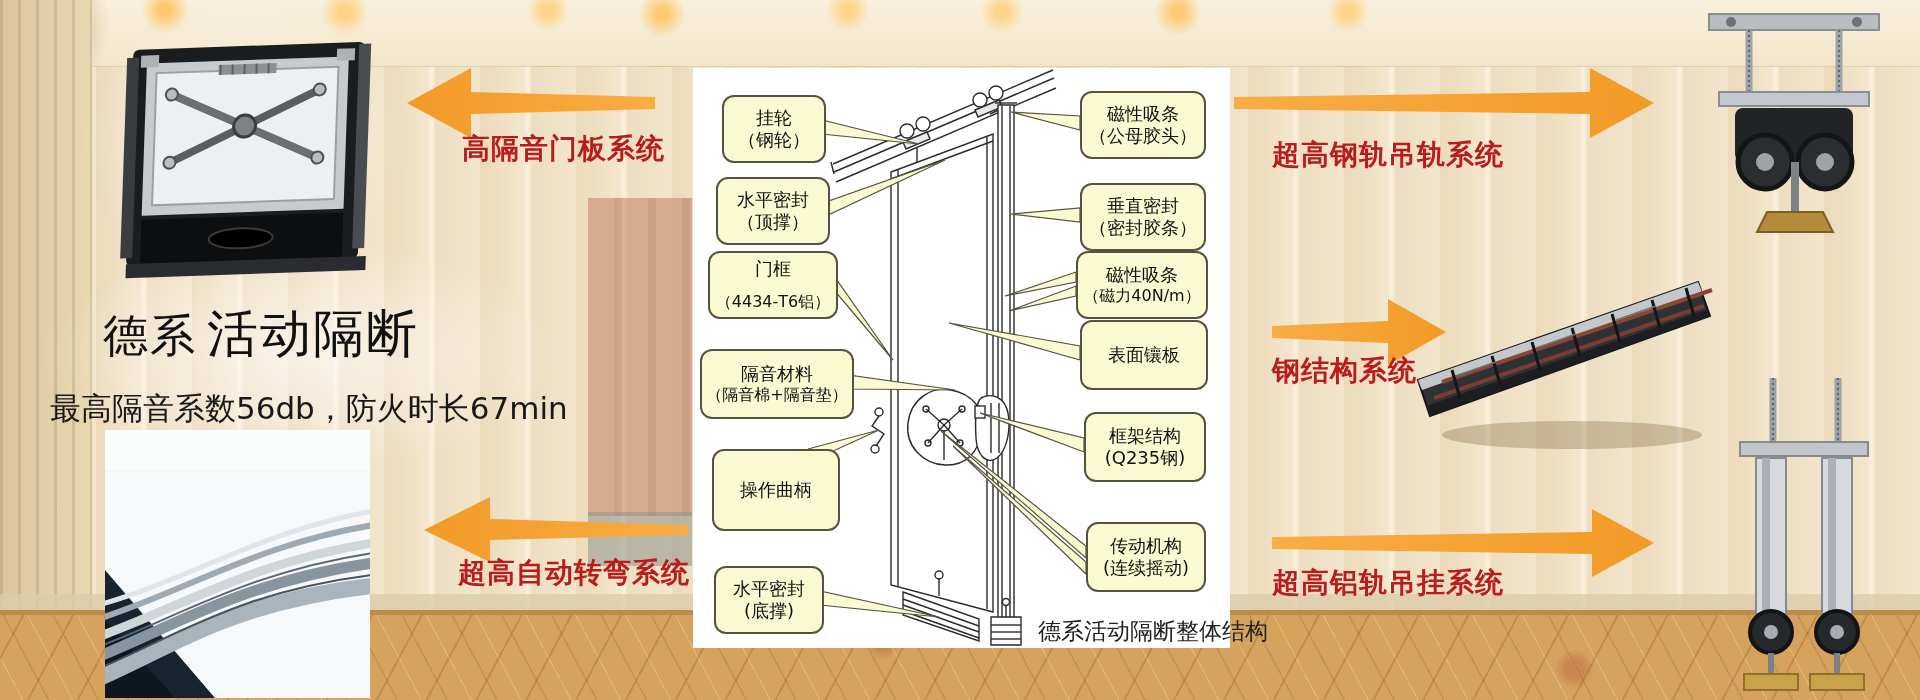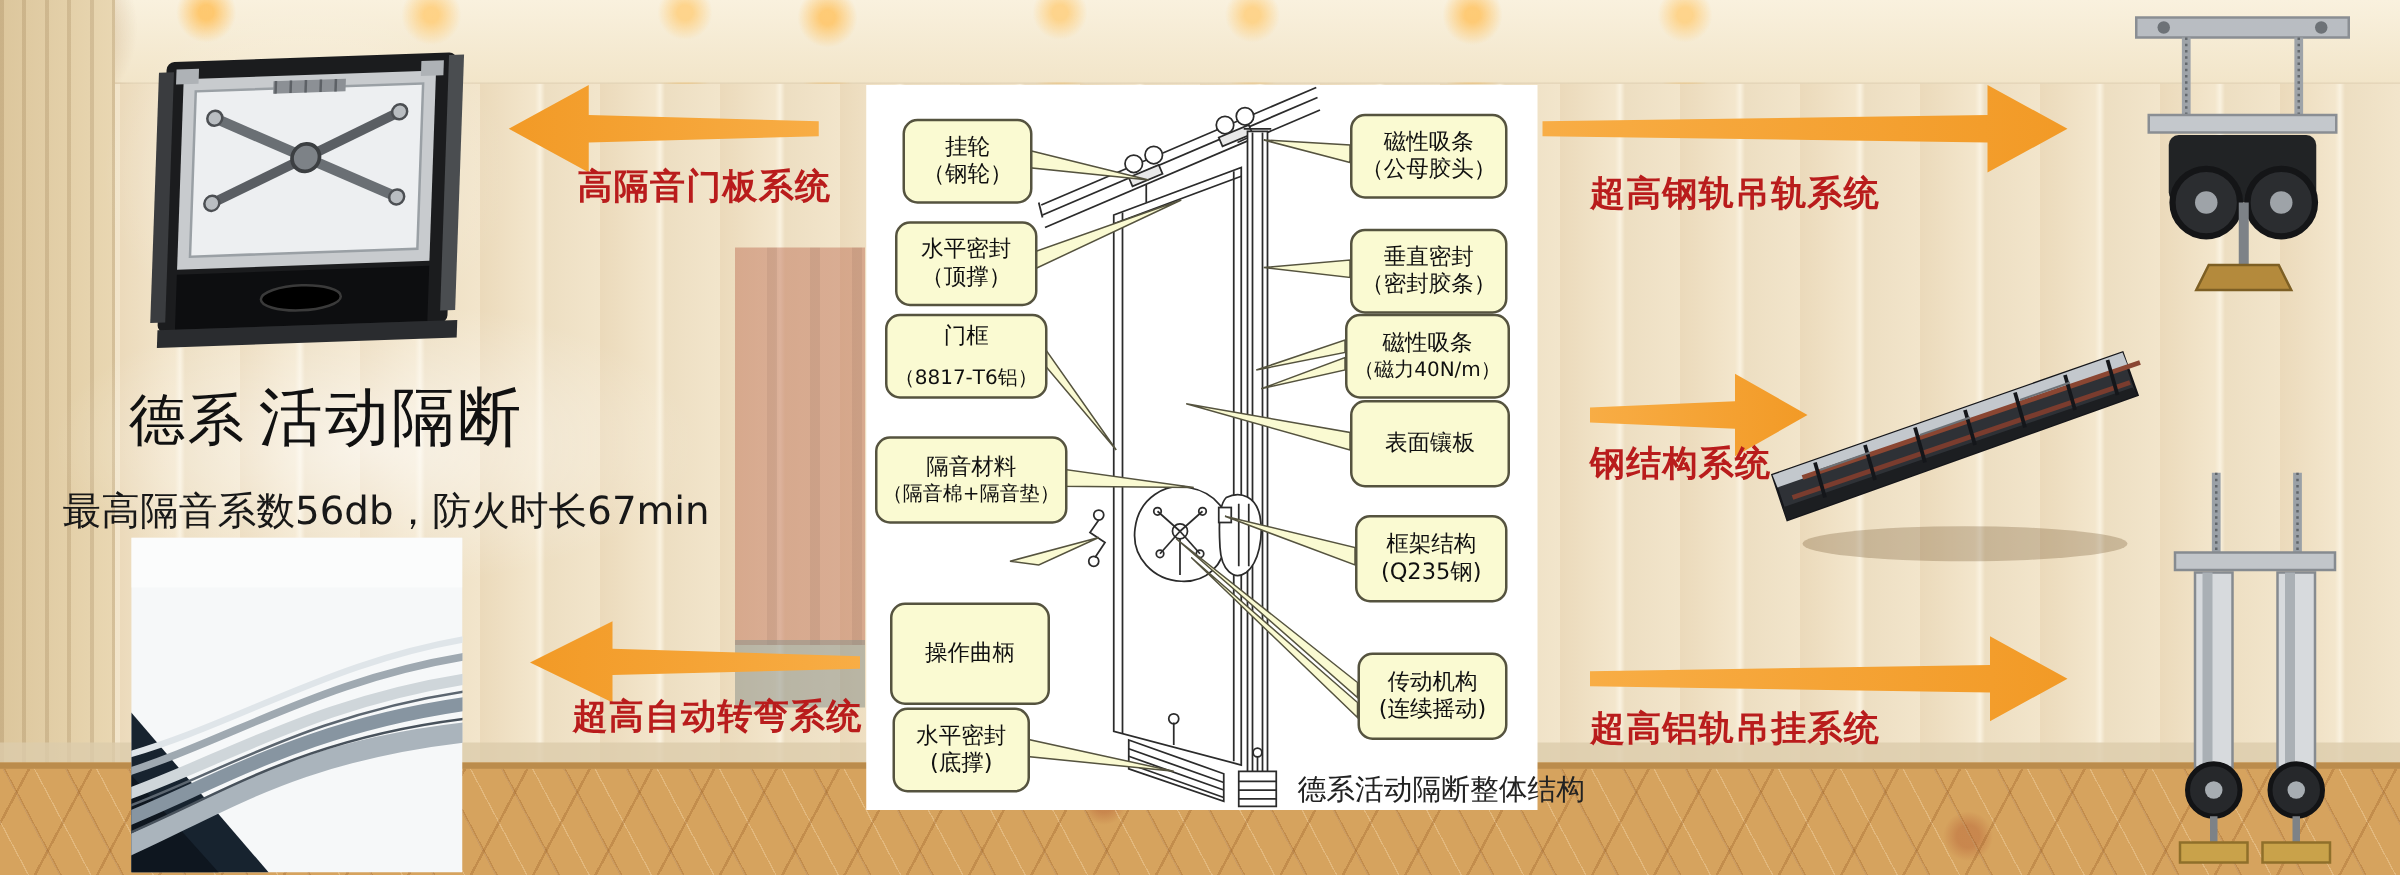--- a/index.html
+++ b/index.html
@@ -259,27 +259,27 @@
   <div class="callout" style="left:722px;top:95px;width:100px;height:64px;">
     <span>挂轮</span>
     <span>（钢轮）</span>
   </div>
   <div class="callout" style="left:716px;top:177px;width:110px;height:64px;">
     <span>水平密封</span>
     <span>（顶撑）</span>
   </div>
   <div class="callout" style="left:708px;top:251px;width:126px;height:64px;gap:12px;">
     <span>门框</span>
-    <span class="small">（8817-T6铝）</span>
+    <span class="small">（4434-T6铝）</span>
   </div>
   <div class="callout" style="left:700px;top:349px;width:150px;height:66px;">
     <span>隔音材料</span>
     <span class="small">（隔音棉+隔音垫）</span>
   </div>
-  <div class="callout" style="left:712px;top:449px;width:124px;height:78px;margin-top:33px;">
+  <div class="callout" style="left:712px;top:449px;width:124px;height:78px;">
     <span>操作曲柄</span>
   </div>
   <div class="callout" style="left:714px;top:566px;width:106px;height:64px;">
     <span>水平密封</span>
     <span>(底撑)</span>
   </div>
 
   <div class="callout" style="left:1080px;top:91px;width:122px;height:64px;">
     <span>磁性吸条</span>
     <span>（公母胶头）</span>

